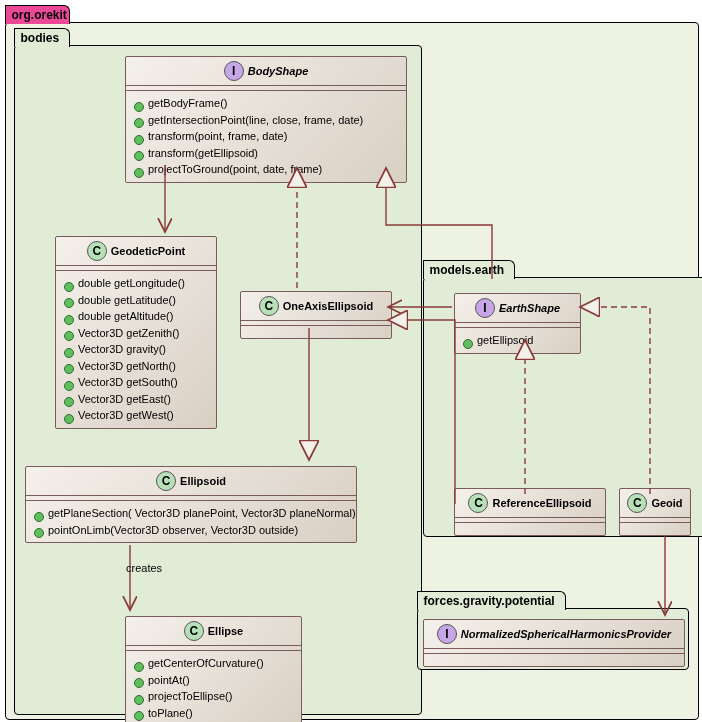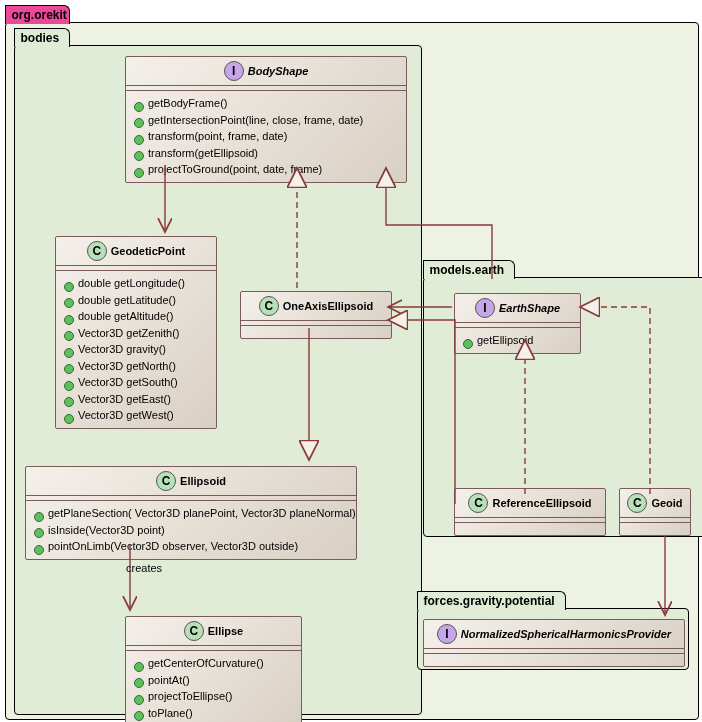--- a/index.html
+++ b/index.html
@@ -211,24 +211,20 @@
         <span>Ellipsoid</span>
       </div>
       <div class="class-separator"></div>
       <div class="class-body">
         <div class="member">
             <span class="vis-dot"></span>
             <span>getPlaneSection( Vector3D planePoint, Vector3D planeNormal)</span>
           </div>
         <div class="member">
             <span class="vis-dot"></span>
-            <span>isInside(Vector3D point)</span>
-          </div>
-        <div class="member">
-            <span class="vis-dot"></span>
             <span>pointOnLimb(Vector3D observer, Vector3D outside)</span>
           </div>
       </div>
     </div>
 
     <div class="class-box" style="left:110px; top:570px; width:175px;">
       <div class="class-header">
         <span class="stereotype-badge badge-C">C</span>
         <span>Ellipse</span>
       </div>

